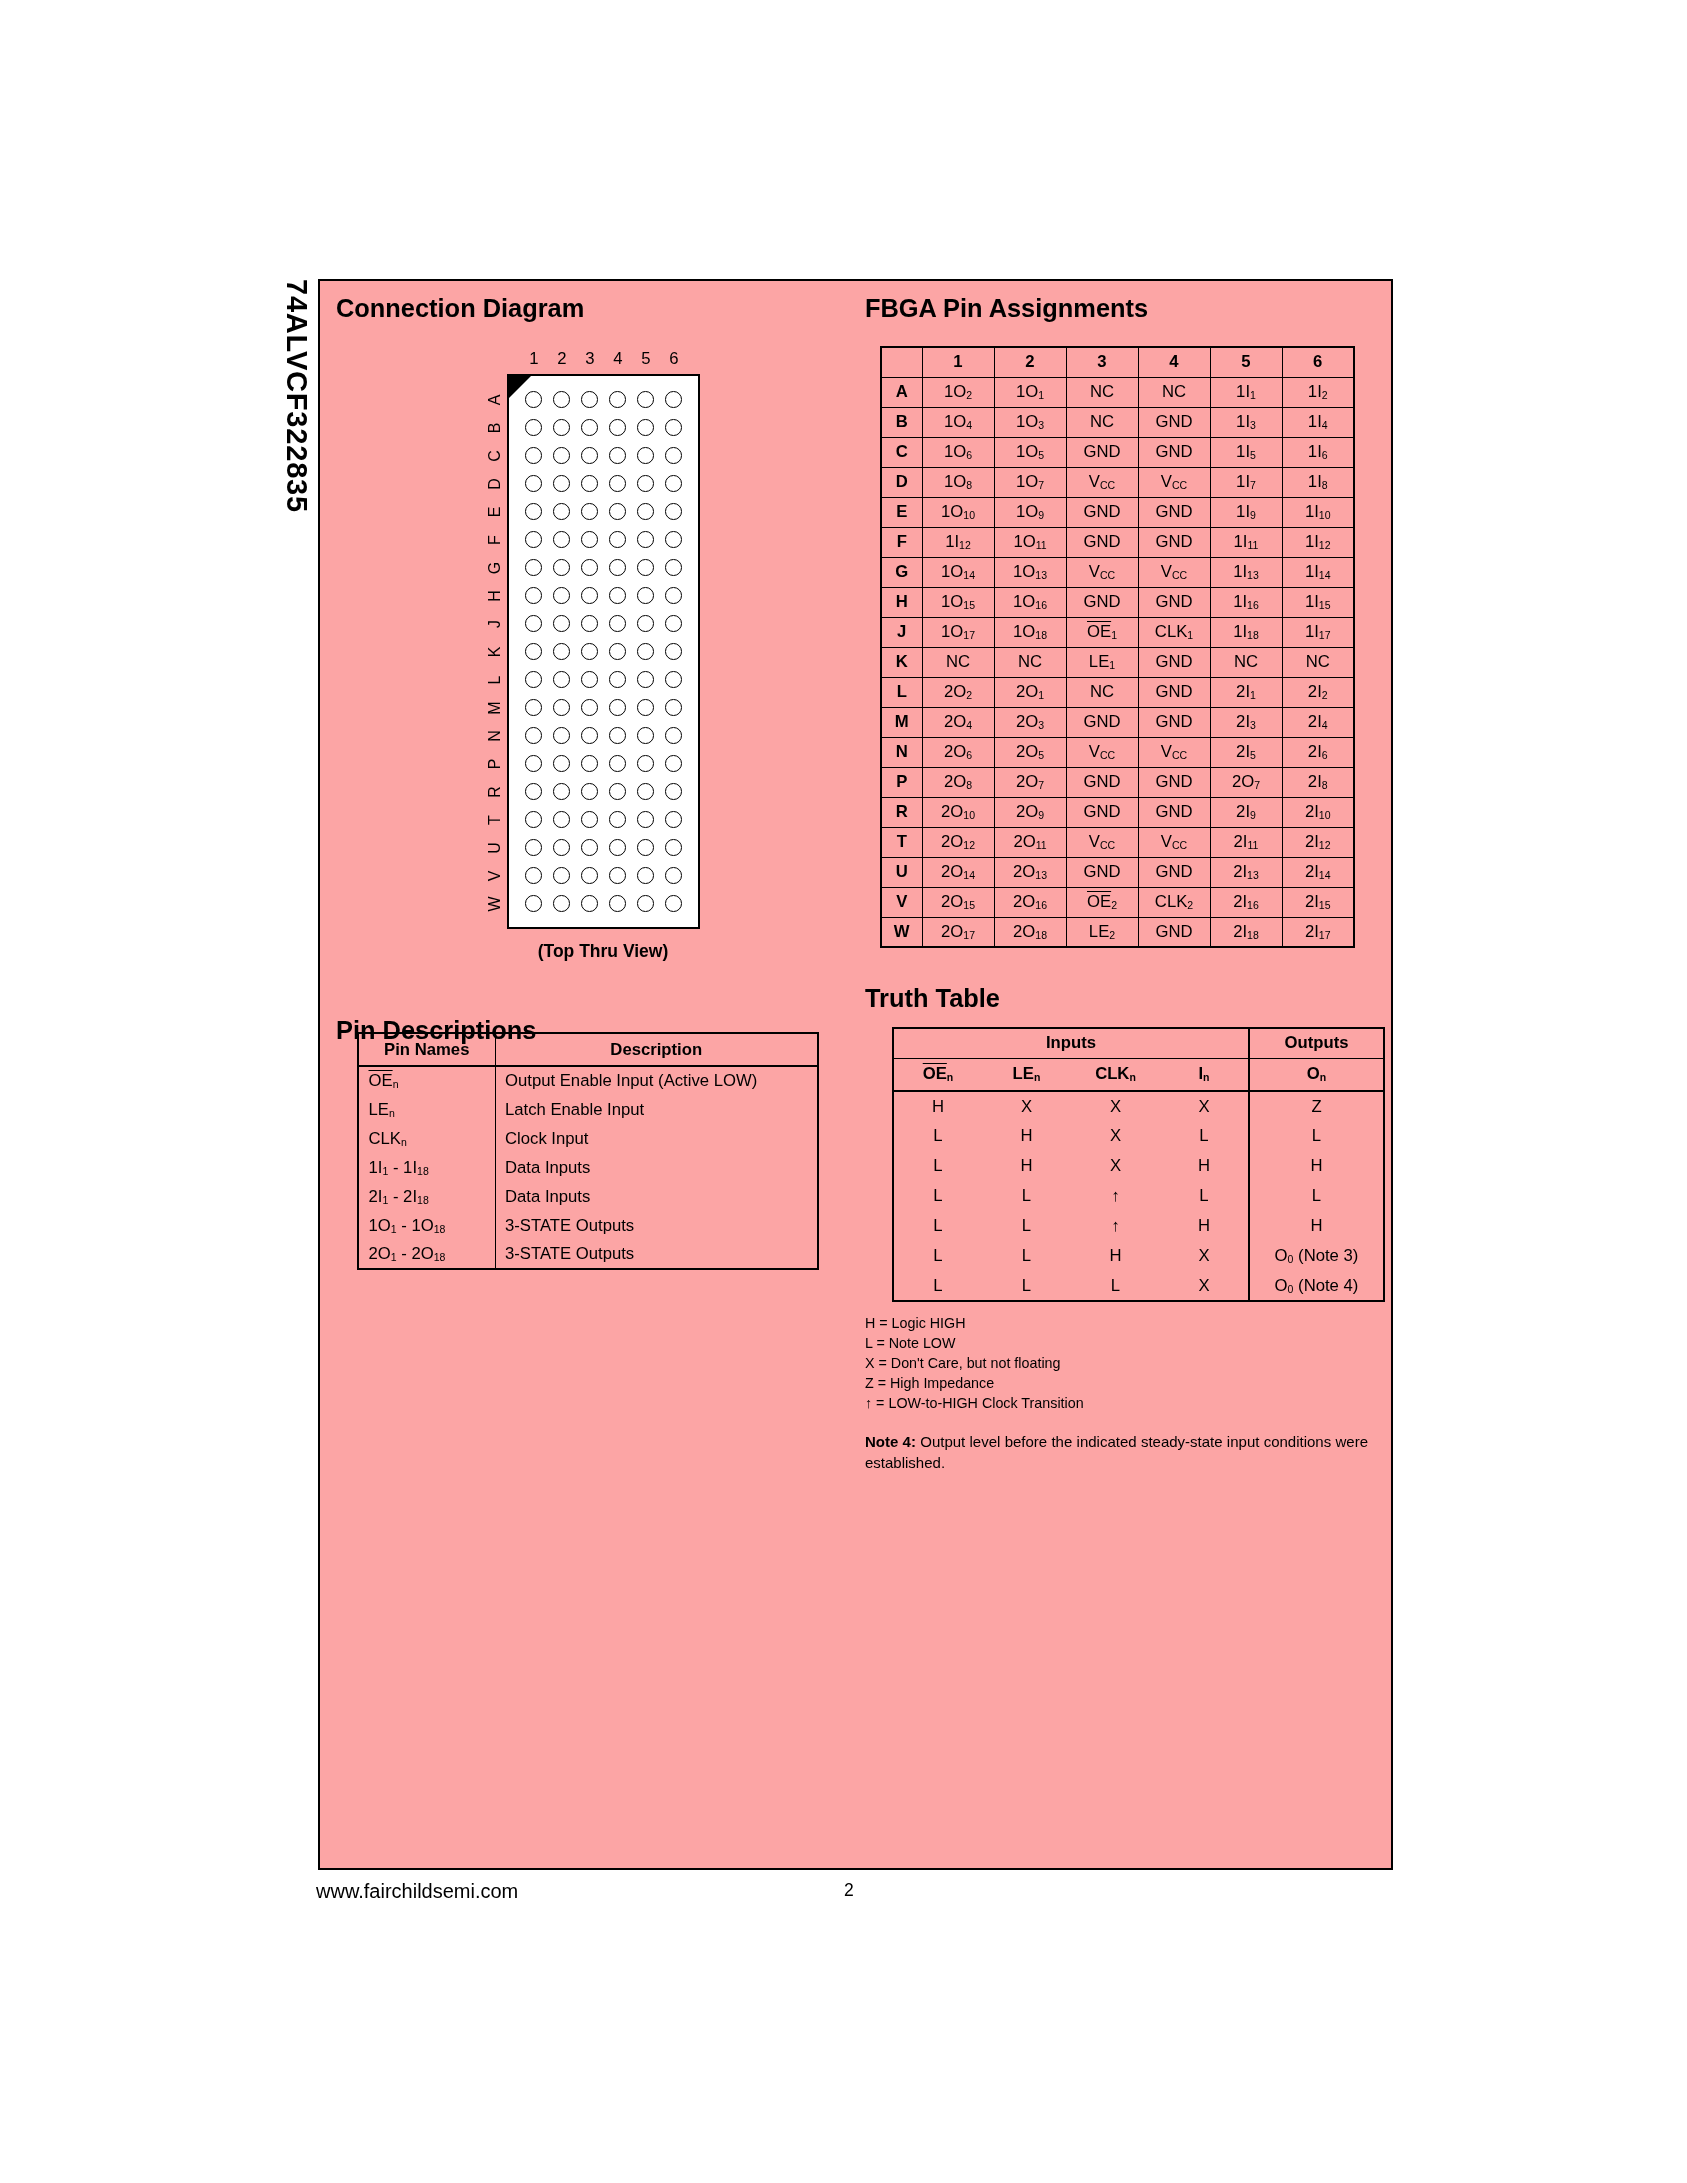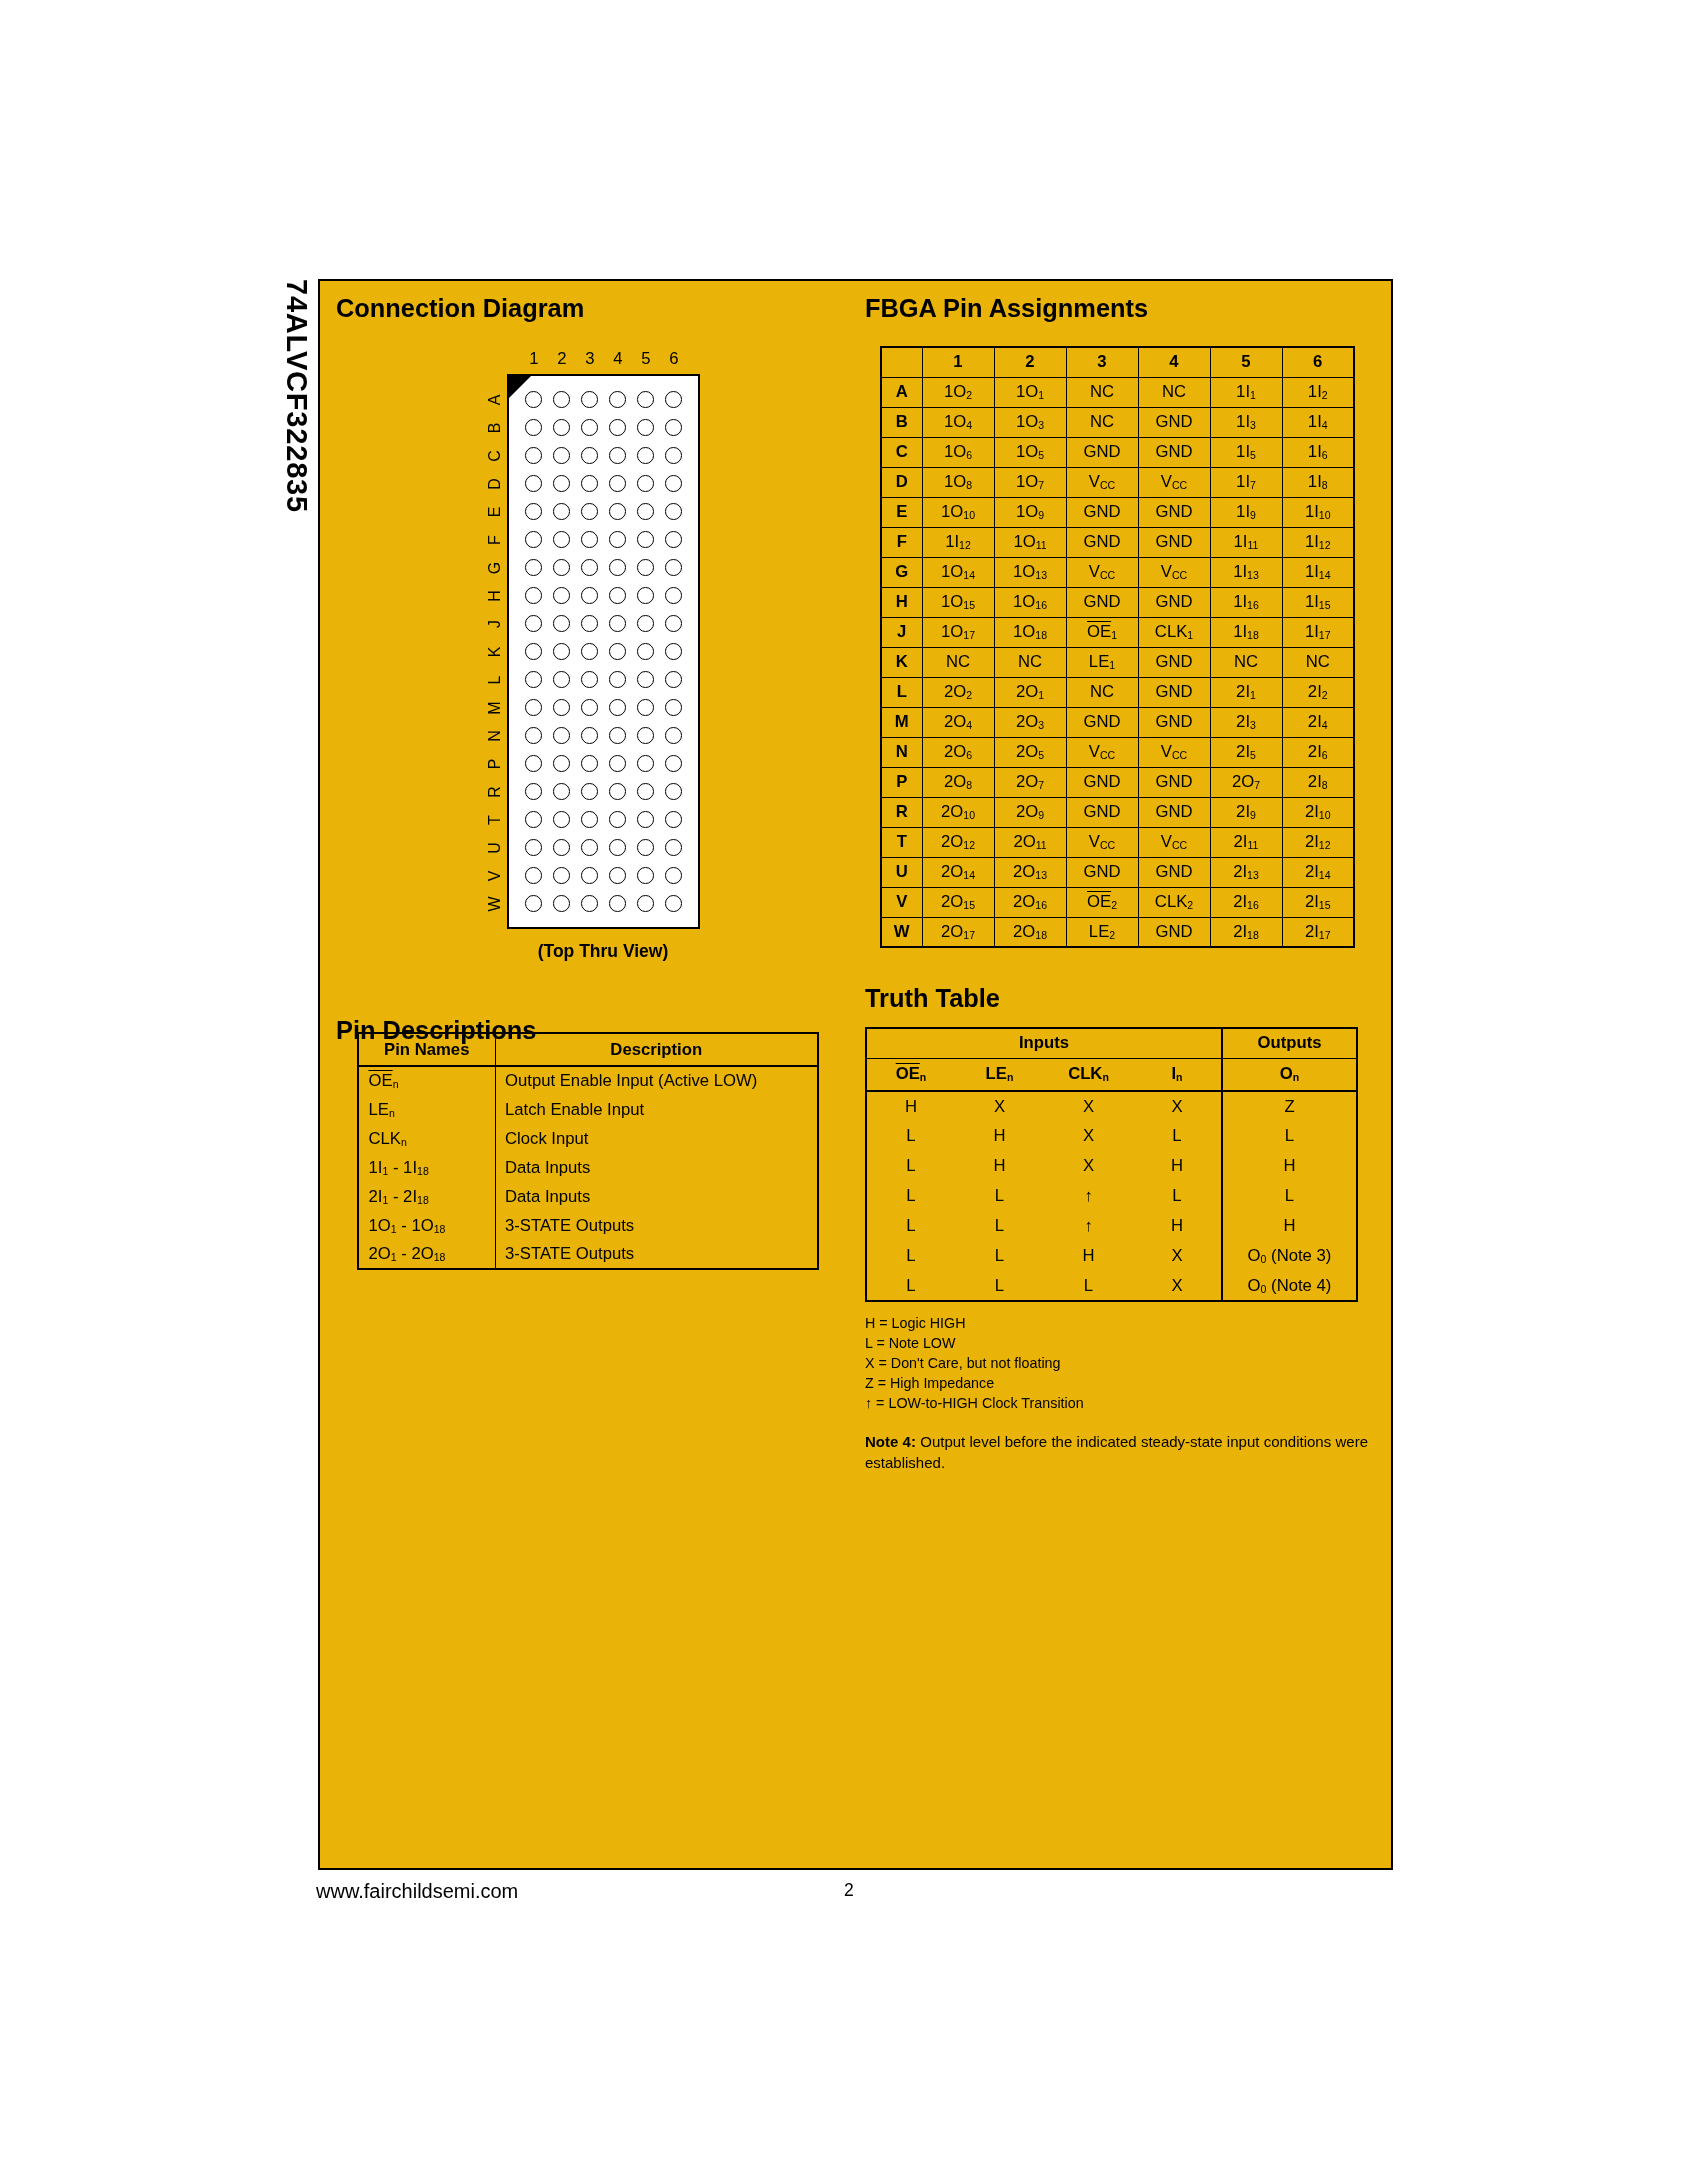--- a/index.html
+++ b/index.html
@@ -5,21 +5,21 @@
   * { margin:0; padding:0; box-sizing:border-box; }
   html,body { background:#ffffff; }
   body {
     width:1687px; height:2183px; position:relative;
     font-family:"Liberation Sans", sans-serif; color:#000;
   }
   .page { position:absolute; left:0; top:0; width:1687px; height:2183px; background:#fff; }
 
   .content-box {
     position:absolute; left:318px; top:279px; width:1075px; height:1591px;
-    border:2.4px solid #000; background:#eab308;
+    border:2.4px solid #000; background:#fca5a5;
   }
 
   .part-number {
     position:absolute; left:313px; top:279px;
     transform:rotate(90deg); transform-origin:0 0;
     font-size:29px; font-weight:bold; letter-spacing:0.8px; white-space:nowrap;
   }
 
   .section-title { position:absolute; font-size:25.4px; font-weight:bold; }
   .t-conn  { left:16px;  top:12.7px; }
@@ -64,21 +64,21 @@
   .pin-pos { position:absolute; left:37px; top:751px; }
   .pin-table { border:2.4px solid #000; width:462px; }
   .pin-table th {
     border-bottom:2.4px solid #000; height:33px; font-size:16.7px; font-weight:bold; text-align:center;
   }
   .pin-table th:first-child, .pin-table td:first-child { border-right:1.6px solid #000; width:137px; }
   .pin-table td { height:29px; font-size:16.7px; padding:0 9.5px; text-align:left; }
 
   
   .truth-pos { position:absolute; left:545px; top:746px; }
-  .truth-table { border:2.4px solid #000; }
+  .truth-table { border:2.4px solid #000;margin-left:27px; }
   .truth-table th, .truth-table td { text-align:center; font-size:16.7px; padding:0; }
   .truth-table .group-th { border-bottom:1.6px solid #000; height:30px; font-weight:bold; }
   .truth-table .cols th { border-bottom:2.4px solid #000; height:33px; font-weight:bold; width:89px; }
   .truth-table td { height:30px; width:89px; }
   .truth-table .out-col { border-left:2.4px solid #000; width:135px; }
 
   .legend { position:absolute; left:545px; top:1032px; font-size:14.3px; line-height:20px; }
   .legend-line { white-space:nowrap; }
 
   .notes { position:absolute; left:545px; top:1150px; width:503px; font-size:15px; line-height:21.4px; text-align:justify; }

